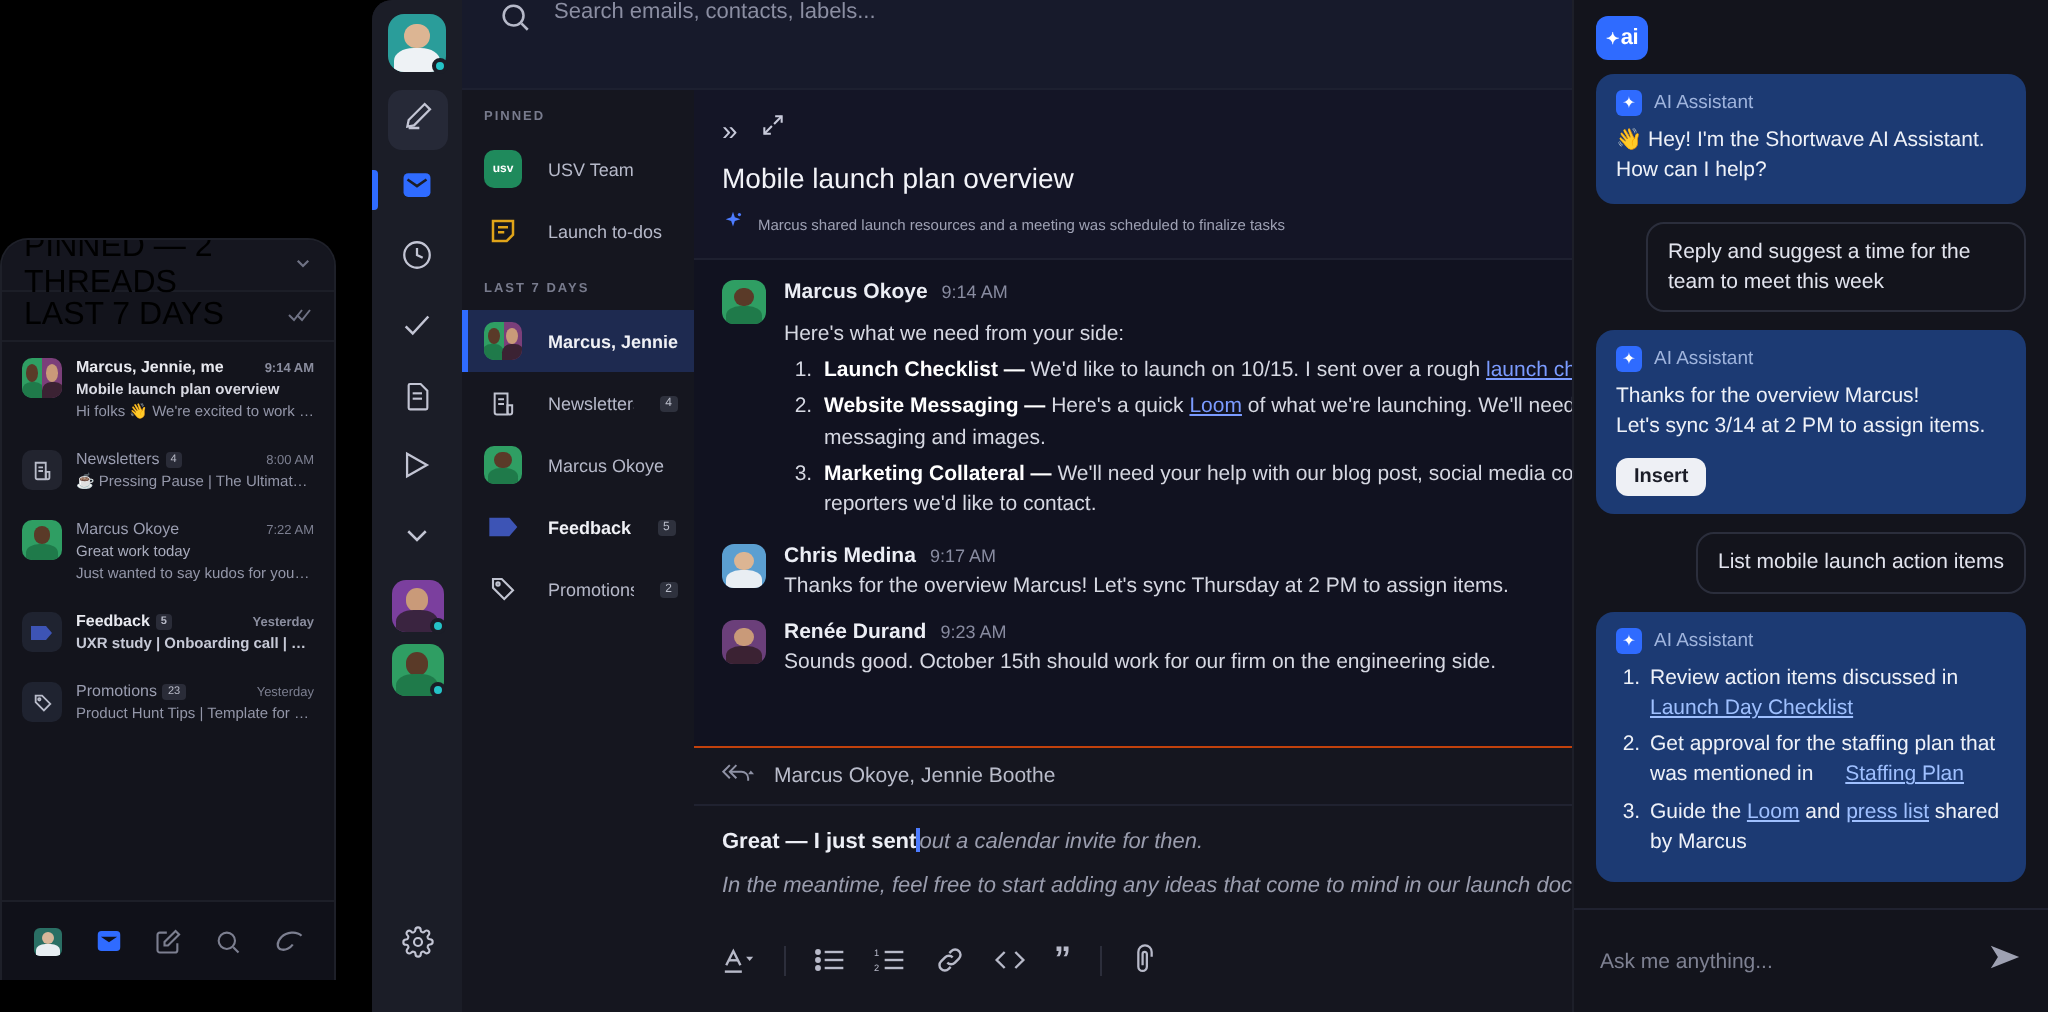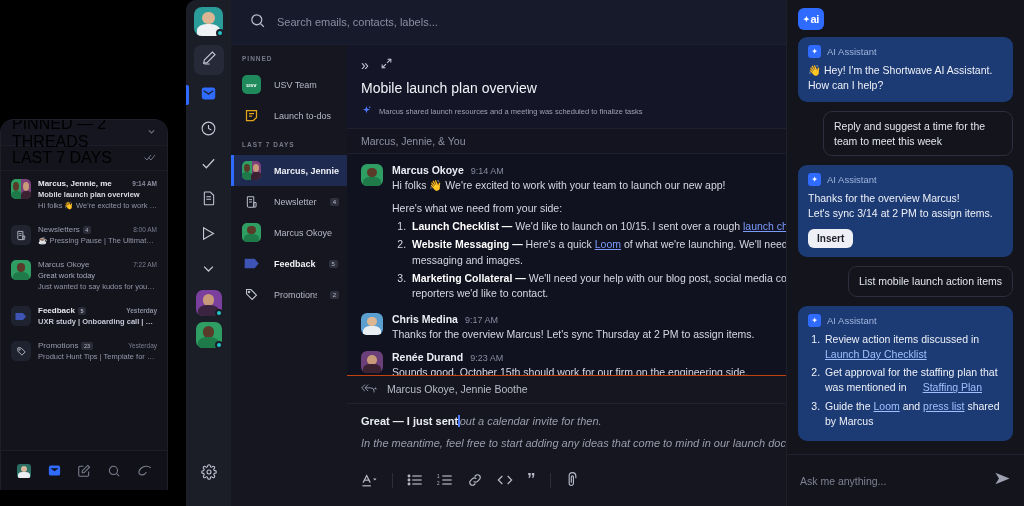--- a/index.html
+++ b/index.html
@@ -91,21 +91,21 @@
   .list-row.sel { background:#1e2a50; }
   .list-row.sel::before { content:""; position:absolute; left:0; top:0; bottom:0; width:3px; background:#2f6bff;}
   .li-ic { width:19px;height:19px;border-radius:5px;flex:0 0 19px; display:flex;align-items:center;justify-content:center; overflow:hidden; position:relative;}
   .li-label { font-size:9px; color:#b6b9c9; white-space:nowrap; overflow:hidden; }
   .li-label.b { color:#f0f1f6; font-weight:700; }
   .li-badge { font-size:6px; background:#2e313d; color:#b9bcc9; border-radius:2px; padding:1px 3px; flex:0 0 auto;}
 
   
   .searchbar {
     position:absolute; left:45px; top:0; right:4px; height:45px;
-    background:#171a2b; display:flex; align-items:center; padding-left:18px; gap:11px;
+    background:#171a2b; display:flex; align-items:flex-start; padding-left:18px; gap:11px;
     border-bottom:1px solid #1d2030;
   }
   .search-ph { font-size:11px; color:#8b8ea2; }
 
   
   .reader { flex:1; background:#131420; display:flex; flex-direction:column; padding-top:45px; min-width:0;}
   .rd-head { padding: 10px 14px 8px 14px; border-bottom:1px solid #1e2030; background:#141526;}
   .rd-icons-row { display:flex; align-items:center; justify-content:space-between; margin-bottom:6px;}
   .rd-left-ic { display:flex; align-items:center; gap:11px; color:#c8cada;}
   .rd-right-ic { display:flex; align-items:center; gap:14px; color:#c8cada;}
@@ -566,38 +566,36 @@
           <span style="color:#4d7cff">
             <svg width="11" height="11" viewBox="0 0 24 24" fill="currentColor">
                 <path d="M12 2l2 6 6 2-6 2-2 6-2-6-6-2 6-2z"></path>
                 <circle cx="19" cy="5" r="1.8"></circle>
               </svg>
           </span>
           <span class="rd-sum-txt">Marcus shared launch resources and a meeting was scheduled to finalize tasks</span>
         </div>
       </div>
 
-      <div class="rd-parts">Marcus, Jennie, &amp; You</div>
 
       <div class="rd-body">
 
         <div class="msg">
           <div class="msg-av">
             <div class="face">
                 <div class="bg" style="background:#2f9e63"></div>
                 <div class="head" style="background:#5a3a28"></div>
                 <div class="body" style="background:#1f7a4a"></div>
               </div>
           </div>
           <div class="msg-main">
             <div class="msg-hd">
               <span class="msg-name">Marcus Okoye</span>
               <span class="msg-time">9:14 AM</span>
             </div>
-            <div class="msg-txt">Hi folks 👋 We're excited to work with your team to launch our new app!</div>
             <div class="msg-sub">Here's what we need from your side:</div>
             <ol class="needs">
               <li>
                 <b>Launch Checklist — </b><span>We'd like to launch on 10/15. I sent over a rough </span><a class="lnk" href="#">launch checklist</a><span> that needs to be finalized on your side.</span>
               </li>
               <li>
                 <b>Website Messaging — </b><span>Here's a quick </span><a class="lnk" href="#">Loom</a><span> of what we're launching. We'll need your help updating our website with new messaging and images.</span>
               </li>
               <li>
                 <b>Marketing Collateral — </b><span>We'll need your help with our blog post, social media content, and press outreach. Here is </span><a class="lnk" href="#">the list</a><span> of reporters we'd like to contact.</span>

